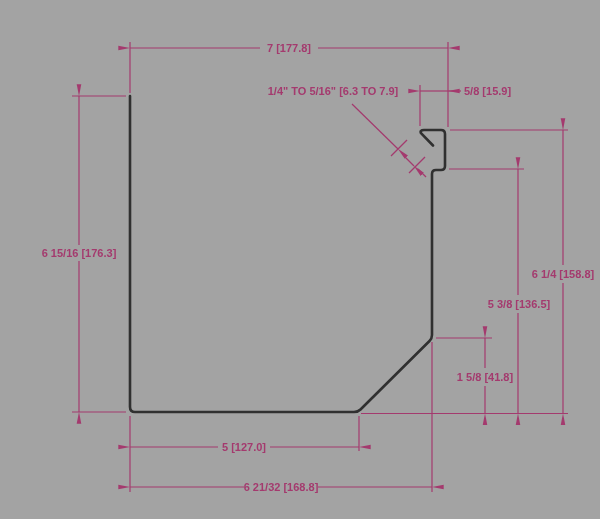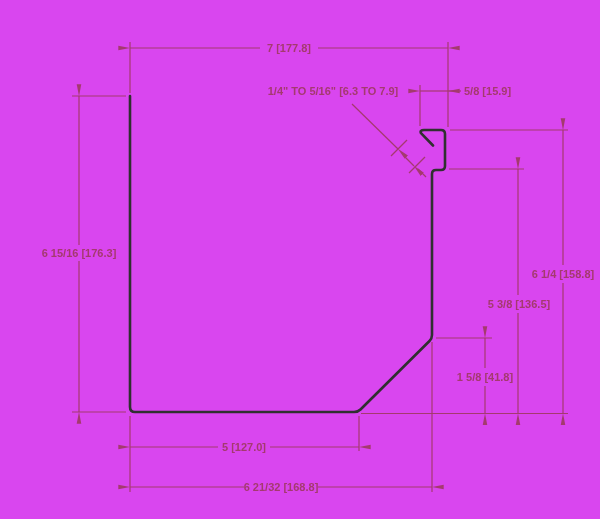--- a/index.html
+++ b/index.html
@@ -1,16 +1,16 @@
 <!DOCTYPE html>
 <html><head>
 <meta charset="utf-8">
 <style>
   html,body{margin:0;padding:0;background:#ffffff;}
-  .stage{position:relative;width:600px;height:519px;background:#d946ef;overflow:hidden;
+  .stage{position:relative;width:600px;height:519px;background:#a3a3a3;overflow:hidden;
          font-family:"Liberation Sans", sans-serif;}
   svg{display:block;}
   .profile{stroke:#303030;stroke-width:2.6;fill:none;stroke-linejoin:round;stroke-linecap:round;}
   .dl{stroke:#A43A6E;stroke-width:1.2;fill:none;stroke-linecap:butt;}
   .dim-text{font-family:"Liberation Sans", sans-serif;font-size:11px;font-weight:bold;fill:#A43A6E;}
 </style>
 </head>
 <body>
 
 <div class="stage">

